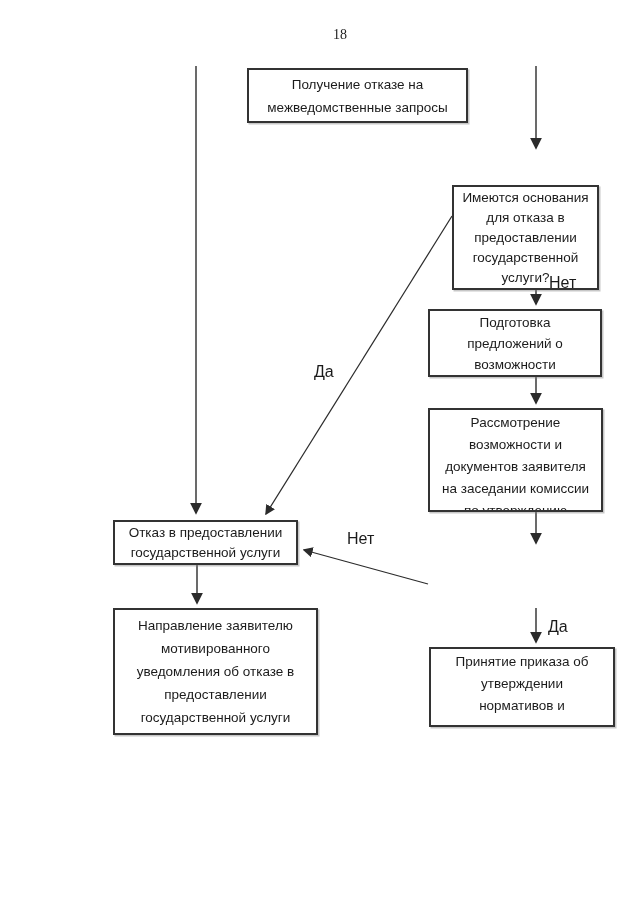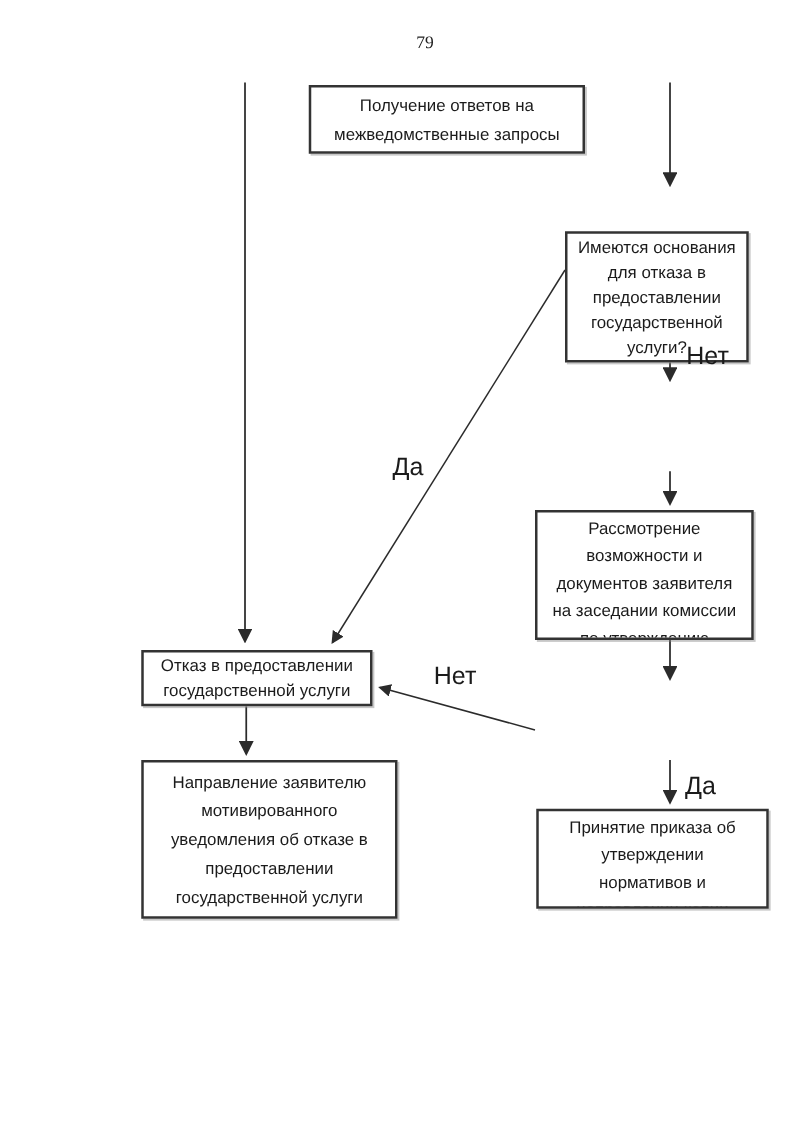--- a/index.html
+++ b/index.html
@@ -47,65 +47,70 @@
   .b-preparation .box-text{line-height:21px;}
   .b-consideration{left:428px;top:408px;width:175px;height:104px;}
   .b-commission{left:428px;top:548px;width:175px;height:60px;}
   .b-order{left:429px;top:647px;width:186px;height:80px;}
   .b-refusal{left:113px;top:520px;width:185px;height:45px;}
   .b-notification{left:113px;top:608px;width:205px;height:127px;}
   .b-notification .box-text{line-height:23px;}
 
   .edge-label{
     position:absolute;
-    font-size:20px;
+    font-size:16px;
     color:#1b1b1b;
   }
   .l-no-decision{left:549px;top:274px;}
   .l-yes-diag{left:314px;top:363px;}
   .l-no-mid{left:347px;top:530px;}
   .l-yes-order{left:548px;top:618px;}
 </style>
 </head>
 <body>
 
 <div class="page">
 
-  <div class="pagenum">79</div>
+  <div class="pagenum">18</div>
 
   <svg class="lines" viewBox="0 0 640 899" xmlns="http://www.w3.org/2000/svg">
     <defs>
       <marker id="arr" viewBox="0 0 10 10" refX="8.5" refY="5" markerWidth="8.5" markerHeight="8.5" orient="auto-start-reverse">
         <path d="M0,0 L10,5 L0,10 z" fill="#2b2b2b"></path>
       </marker>
     </defs>
     <line x1="196" y1="66" x2="196" y2="513" stroke="#2b2b2b" stroke-width="1.4" marker-end="url(#arr)"></line>
     <line x1="536" y1="66" x2="536" y2="148" stroke="#2b2b2b" stroke-width="1.4" marker-end="url(#arr)"></line>
     <line x1="536" y1="258" x2="536" y2="304" stroke="#2b2b2b" stroke-width="1.4" marker-end="url(#arr)"></line>
     <line x1="536" y1="377" x2="536" y2="403" stroke="#2b2b2b" stroke-width="1.4" marker-end="url(#arr)"></line>
     <line x1="536" y1="512" x2="536" y2="543" stroke="#2b2b2b" stroke-width="1.4" marker-end="url(#arr)"></line>
     <line x1="536" y1="608" x2="536" y2="642" stroke="#2b2b2b" stroke-width="1.4" marker-end="url(#arr)"></line>
     <line x1="197" y1="565" x2="197" y2="603" stroke="#2b2b2b" stroke-width="1.4" marker-end="url(#arr)"></line>
     <line x1="452" y1="216" x2="266" y2="514" stroke="#2b2b2b" stroke-width="1.2" marker-end="url(#arr)"></line>
     <line x1="428" y1="584" x2="304" y2="550" stroke="#2b2b2b" stroke-width="1.2" marker-end="url(#arr)"></line>
   </svg>
 
   <div class="box b-receive">
-    <span class="box-text">Получение ответов на
+    <span class="box-text">Получение отказе на
 межведомственные запросы</span>
   </div>
 
   <div class="box b-decision">
     <span class="box-text">Имеются основания
 для отказа в
 предоставлении
 государственной
 услуги?</span>
   </div>
 
+  <div class="box b-preparation">
+    <span class="box-text">Подготовка
+предложений о
+возможности</span>
+  </div>
 
   <div class="box b-consideration clip">
     <span class="box-text">Рассмотрение
 возможности и
 документов заявителя
 на заседании комиссии
 по утверждению</span>
   </div>
 
 

